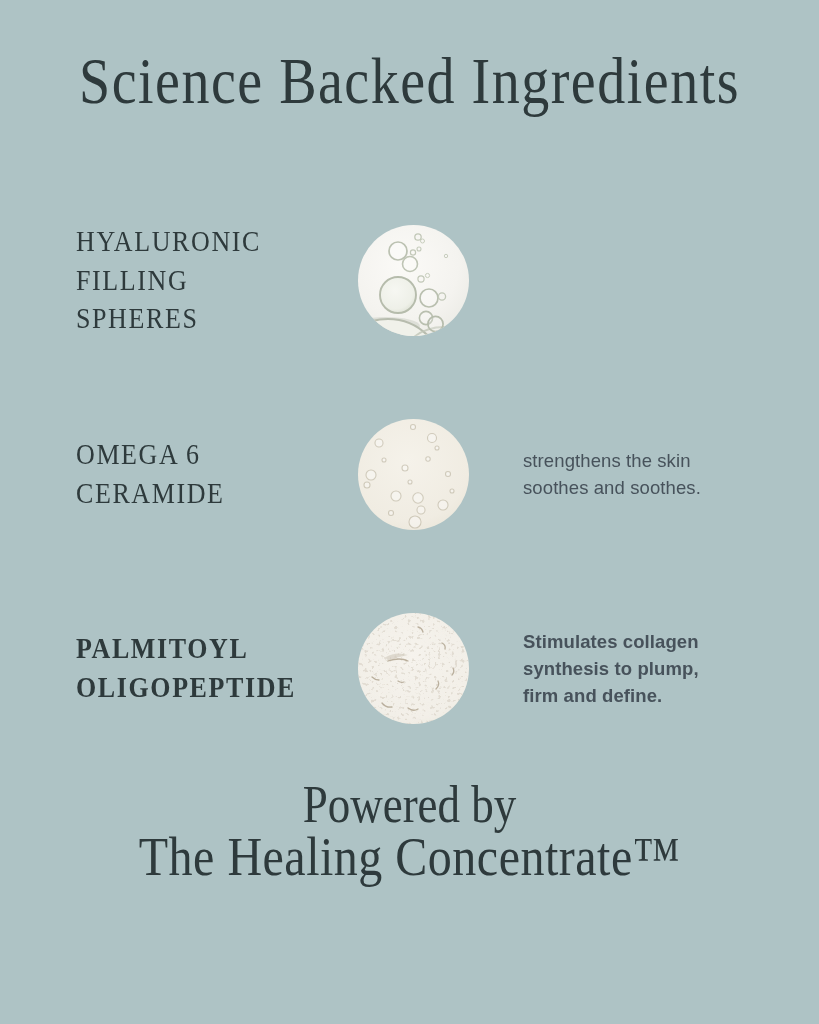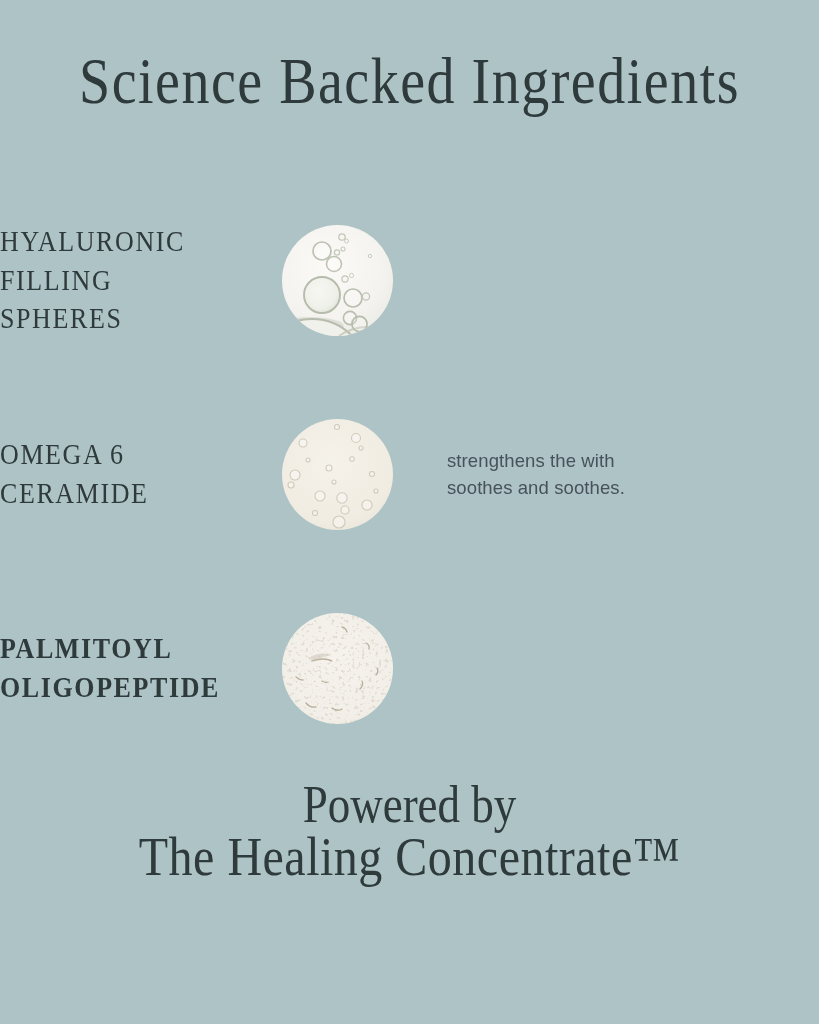--- a/index.html
+++ b/index.html
@@ -25,20 +25,21 @@
     color: #2e3a3c;
     transform: scaleY(1.18);
     transform-origin: center top;
   }
   .rows { margin-top: 118px; }
   .row {
     display: flex;
     align-items: center;
     height: 132px;
     margin-bottom: 62px;
+    padding-left: 76px;
   }
   .row:last-child { margin-bottom: 0; font-weight: bold; }
   .name {
     flex: 0 0 282px;
     font-size: 26px;
     line-height: 35px;
     letter-spacing: 1.6px;
     color: #2e3a3c;
     transform: scaleY(1.1);
     transform-origin: left center;
@@ -170,21 +171,21 @@
               <circle cx="33" cy="94" r="2.5"></circle>
               <circle cx="79" cy="29" r="2"></circle>
               <circle cx="55" cy="8" r="2.5"></circle>
               <circle cx="94" cy="72" r="2"></circle>
               <circle cx="57" cy="103" r="6"></circle>
             </g>
           </g>
         </svg>
       </div>
       <div class="desc">
-        <div>strengthens the with</div>
+        <div>strengthens the skin</div>
         <div>soothes and soothes.</div>
       </div>
     </div>
 
     <div class="row">
       <div class="name">
         <div>PALMITOYL</div>
         <div>OLIGOPEPTIDE</div>
       </div>
       <div class="swatch">
@@ -219,20 +220,25 @@
               <path d="M78 76 q 4 -4 2 -8"></path>
               <path d="M84 30 q 4 2 3 6"></path>
               <path d="M60 14 q 4 1 5 5"></path>
               <path d="M14 64 q 3 3 7 3"></path>
               <path d="M95 55 q 2 4 -1 7"></path>
               <path d="M40 68 q 3 2 6 1"></path>
             </g>
           </g>
         </svg>
       </div>
+      <div class="desc">
+        <div>Stimulates collagen</div>
+        <div>synthesis to plump,</div>
+        <div>firm and define.</div>
+      </div>
     </div>
 
   </section>
 
   <footer class="footer">
     <div class="line1">Powered by</div>
     <div class="line2">The Healing Concentrate™</div>
   </footer>
 
 </main>

